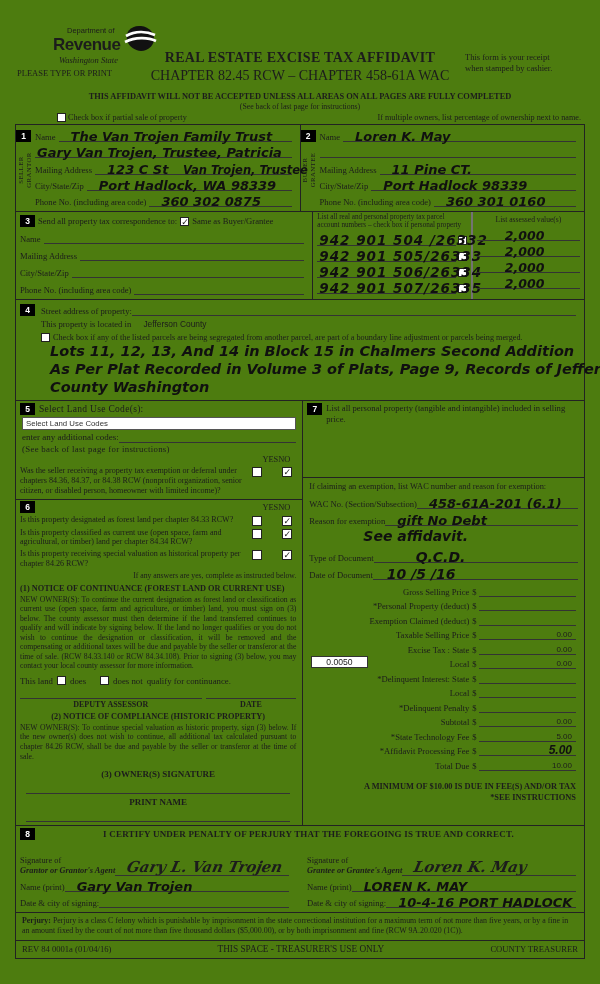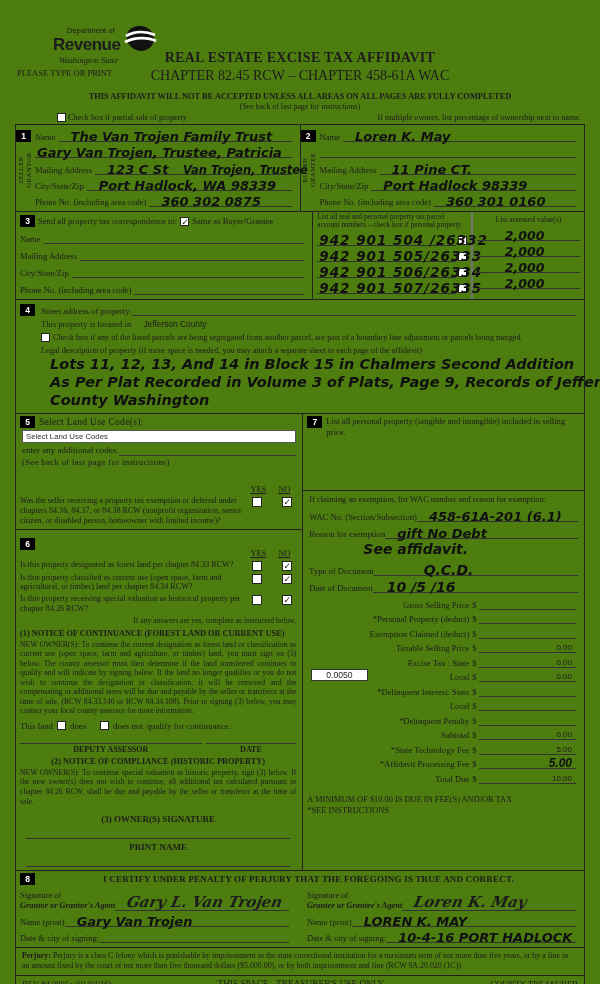--- a/index.html
+++ b/index.html
@@ -71,21 +71,21 @@
   .twocol { display:flex; border-bottom:1px solid #222; }
   .lcol { flex:1.02; border-right:1px solid #222; }
   .rcol { flex:1; display:flex; flex-direction:column; }
 
   .s5 { border-bottom:1px solid #222; padding:2px 6px 3px 4px; }
   .s5head { display:flex; gap:4px; align-items:center; }
   .s5t { font-size:9.5px; letter-spacing:0.3px; }
   .dropdown { border:1px solid #555; margin:2px 0 2px 2px; padding:1px 3px; font-family:"Liberation Sans",sans-serif; font-size:7.8px; color:#333; background:#fff; }
   .addcodes { display:flex; align-items:flex-start; font-size:9px; margin:2px 0 1px 2px; }
   .instr { font-size:8.8px; margin-left:2px; letter-spacing:0.3px; }
-  .ynhead { display:flex; justify-content:flex-end; gap:12px; font-size:8.4px; padding-right:6px; margin-top:18px;text-decoration:underline; }
+  .ynhead { display:flex; justify-content:flex-end; gap:0; font-size:8.4px; padding-right:6px; margin-top:1px; }
   .q { display:flex; margin-top:2px; }
   .qtext { flex:1; font-size:8.1px; line-height:1.22; padding-right:6px; }
   .qboxes { width:40px; display:flex; justify-content:space-between; padding-top:1px; flex:none; margin-right:4px; }
   .s6 { padding:1px 6px 3px 4px; }
   .s6head { display:flex; justify-content:space-between; align-items:center; }
   .tiny { font-size:7.7px; line-height:1.24; text-align:justify; margin-top:2px; }
   .ctitle { font-size:8.3px; font-weight:bold; margin-top:3px; }
   .ctitle.center { text-align:center; }
   .landrow { display:flex; align-items:center; gap:4px; font-size:8.8px; margin-top:5px; }
   .asrow { display:flex; gap:4px; margin-top:12px; }
@@ -96,36 +96,36 @@
 
   .s7 { padding:2px 6px 0 4px; }
   .s7head { display:flex; gap:4px; }
   .s7t { font-size:8.6px; line-height:1.3; }
   .exempt-divider { border-top:1px solid #222; margin-top:52px; }
   .exintro { font-size:8.4px; padding:4px 6px 0; }
   .exrow { display:flex; align-items:flex-end; padding:0 6px; min-height:16px; }
   .exrow .wline .hv { font-size:13px; }
   .seeaff { font-size:14px; padding-left:60px; margin:2px 0; }
   .docrow { display:flex; align-items:flex-end; padding:0 6px; min-height:17px; }
-  .docrow .wline .hv { font-size:14px; left:50px; }
+  .docrow .wline .hv { font-size:14px; left:42px; }
 
   .fees { padding:2px 8px 0 4px; }
   .fee-row { display:flex; align-items:flex-end; min-height:14.5px; position:relative; }
   .fee-label { width:162px; text-align:right; font-size:8.6px; white-space:nowrap; }
   .fee-d { font-size:8.6px; margin:0 2px 0 3px; }
   .fee-line { flex:1; border-bottom:1px solid #333; position:relative; min-height:10px; }
   .fee-val { position:absolute; right:4px; bottom:0; font-size:8px; font-family:"Liberation Sans",sans-serif; }
   .fee-val.hand { font-size:12px; bottom:-2px; }
   .ratebox { position:absolute; left:4px; bottom:1px; border:1px solid #333; font-family:"Liberation Sans",sans-serif; font-size:8.6px; padding:0 14px; background:#fff; }
-  .minnote { text-align:left; font-size:8.4px; font-weight:normal; margin-top:10px; line-height:1.35; }
+  .minnote { text-align:right; font-size:8.4px; font-weight:bold; margin-top:10px; line-height:1.35; }
 
   .s8 { border-bottom:1px solid #222; padding:2px 8px 4px 4px; }
   .certrow { display:flex; gap:6px; align-items:center; }
   .cert { flex:1; text-align:center; font-size:9px; font-weight:bold; letter-spacing:0.2px; }
-  .sgrid { display:flex; gap:18px; margin-top:2px; }
+  .sgrid { display:flex; gap:18px; margin-top:12px; }
   .scell { flex:1; }
   .sigrow { display:flex; align-items:flex-end; min-height:24px; }
   .sig2l { font-size:8.4px; line-height:1.2; white-space:nowrap; }
   .sig2l b { font-size:8.4px;font-style:italic; }
   .sigrow .wline .hv { font-size:15px; bottom:-1px; }
   .nrow { display:flex; align-items:flex-end; min-height:16px; }
   .nrow .wline .hv { font-size:13px; }
   .perjury { border-bottom:1px solid #222; padding:3px 8px 3px 6px; font-size:7.9px; line-height:1.3; }
   .footrow { display:flex; align-items:center; padding:3px 6px 4px; font-size:8.6px; }
   .footrow .mid { flex:1; text-align:center; font-size:9.3px; }
@@ -145,20 +145,24 @@
       <svg class="logo-mark" width="36" height="32" viewBox="0 0 36 32">
         <path d="M19 2 C9 1 3 8 5 16 C7 24 16 29 24 26 C32 23 34 14 30 8 C27 4 23 2.5 19 2 Z" fill="#111"></path>
         <path d="M4 12 C13 7 24 7 33 11" stroke="#fdfdfc" stroke-width="2.6" fill="none"></path>
         <path d="M3 18 C13 13 26 13 34 17" stroke="#fdfdfc" stroke-width="2.6" fill="none"></path>
       </svg>
     </div>
     <div class="titleblk">
       <div class="title">REAL ESTATE EXCISE TAX AFFIDAVIT</div>
       <div class="subtitle">CHAPTER 82.45 RCW – CHAPTER 458-61A WAC</div>
     </div>
+    <div class="receipt">
+      <div>This form is your receipt</div>
+      <div>when stamped by cashier.</div>
+    </div>
     <div class="please">PLEASE TYPE OR PRINT</div>
   </div>
   <div class="warn">THIS AFFIDAVIT WILL NOT BE ACCEPTED UNLESS ALL AREAS ON ALL PAGES ARE FULLY COMPLETED</div>
   <div class="seeback">(See back of last page for instructions)</div>
   <div class="partialrow">
     <span class="cb"></span>&nbsp;
     <span>Check box if partial sale of property</span>
     <span class="multi">If multiple owners, list percentage of ownership next to name.</span>
   </div>
 
@@ -334,21 +338,20 @@
         <span class="wline"></span>
       </div>
       <div class="located" style="padding-left:21px">
         <span>This property is located in</span>
         <span class="typed">Jefferson County</span>
       </div>
       <div class="segrow" style="padding-left:21px">
         <span class="cb"></span>
         <span>Check box if any of the listed parcels are being segregated from another parcel, are part of a boundary line adjustment or parcels being merged.</span>
       </div>
-      <div class="legal-lbl" style="padding-left:21px">Legal description of property (if more space is needed, you may attach a separate sheet to each page of the affidavit)</div>
       <div class="legal-hand hand">
         <div>Lots 11, 12, 13, And 14 in Block 15 in Chalmers Second Addition</div>
         <div>As Per Plat Recorded in Volume 3 of Plats, Page 9, Records of Jefferson</div>
         <div>County Washington</div>
       </div>
     </div>
 
     <div class="twocol">
       <div class="lcol">
 

